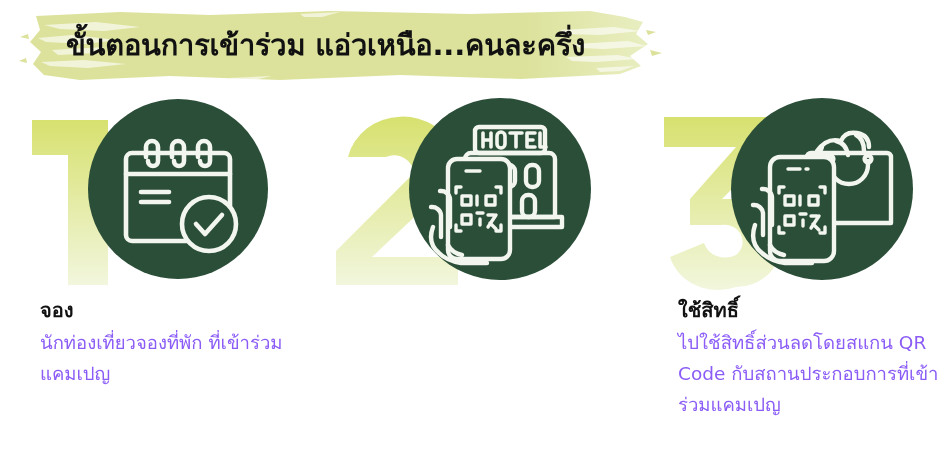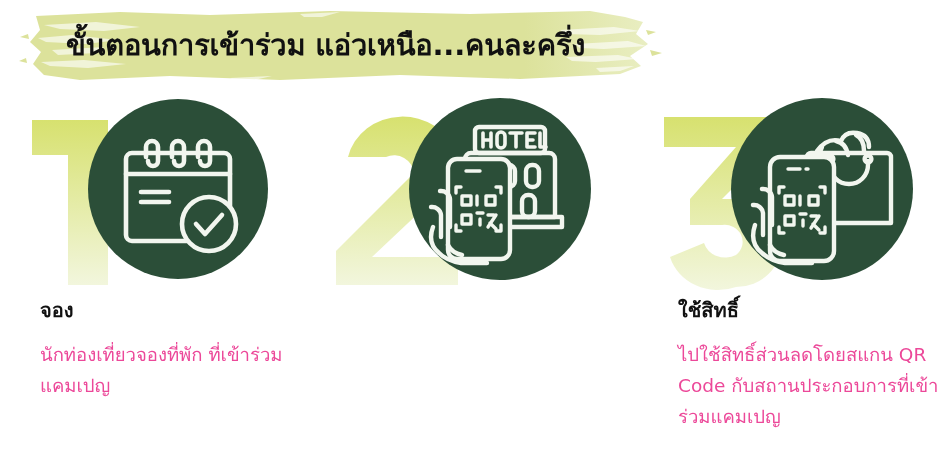--- a/index.html
+++ b/index.html
@@ -77,27 +77,27 @@
     position: absolute;
     left: 30px;
     top: 200px;
     width: 280px;
   }
   .step-heading {
     font-size: 20px;
     font-weight: 700;
     line-height: 30px;
     color: #111111;
-    margin: 0 0 14px 0;
+    margin: 0 0 2px 0;
   }
   .step-body {
     font-size: 18.5px;
     font-weight: 400;
     line-height: 31px;
-    color: #ec4899;
+    color: #8b5cf6;
     margin: 0;
   }
   .step-3 .step-text { left: 28px; }
   .step-2 .step-text { left: 28px; }
 </style>
 </head>
 <body>
 
 <div id="title-banner">
   <svg width="950" height="95" viewBox="0 0 950 95">

